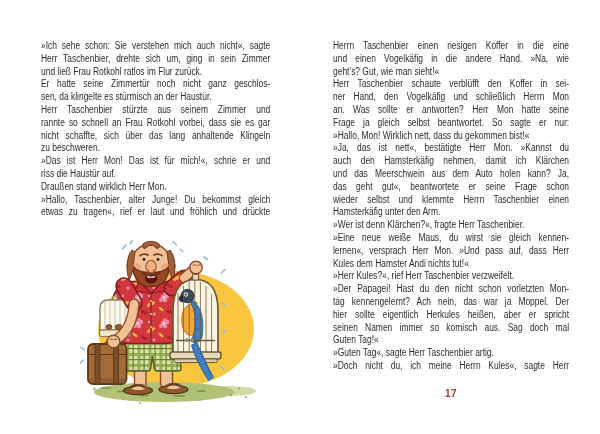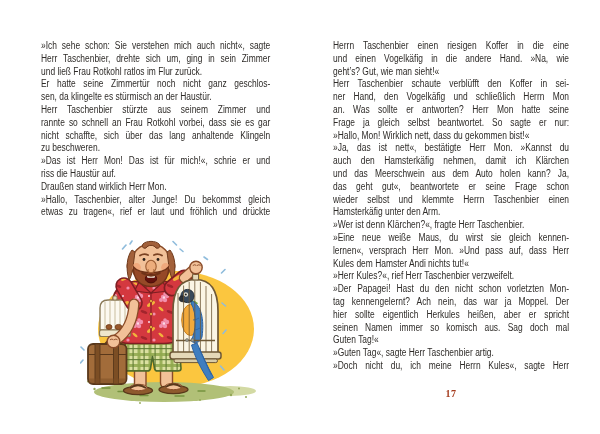--- a/index.html
+++ b/index.html
@@ -15,21 +15,21 @@
     color:var(--text-color,#2e2b28);
     transform:scaleX(0.843);transform-origin:0 0;
   }
   #left-col{left:41px;width:272px;}
   #right-col{left:333px;width:280px;}
   .line{text-align:justify;}
   .line.jf{text-align-last:justify;}
   .pagenum{
     position:absolute;left:333px;top:388px;width:236px;
     text-align:center;font-size:10px;font-weight:bold;
-    color:var(--page-number-color,#a53c1e);letter-spacing:.5px;font-family:Liberation Serif, serif;
+    color:var(--page-number-color,#a53c1e);letter-spacing:.5px;
   }
   .illu{position:absolute;left:80px;top:240px;width:180px;height:172px;}
 </style>
 </head>
 <body>
 
 <div>
   <div id="left-col" class="textcol">
       <div class="line jf">»Ich sehe schon: Sie verstehen mich auch nicht«, sagte</div>
       <div class="line jf">Herr Taschenbier, drehte sich um, ging in sein Zimmer</div>

